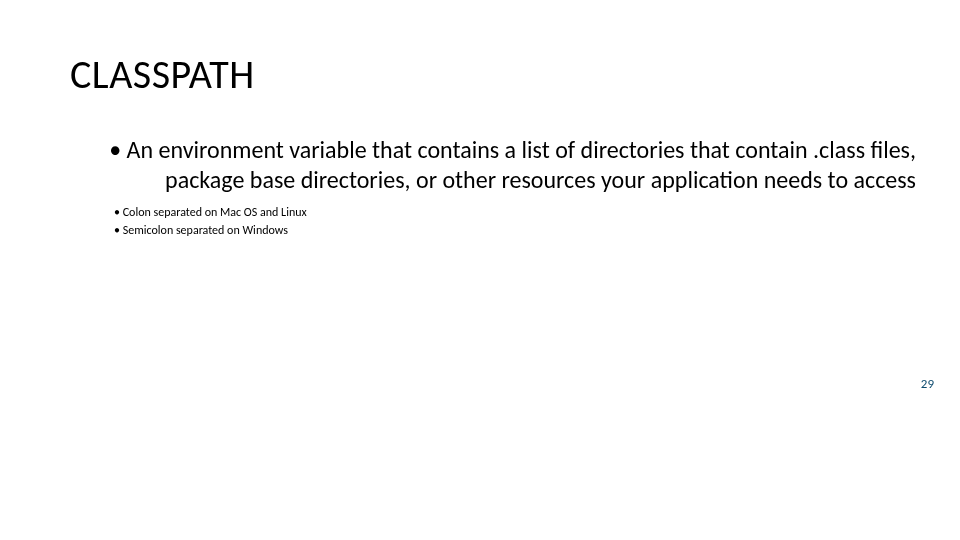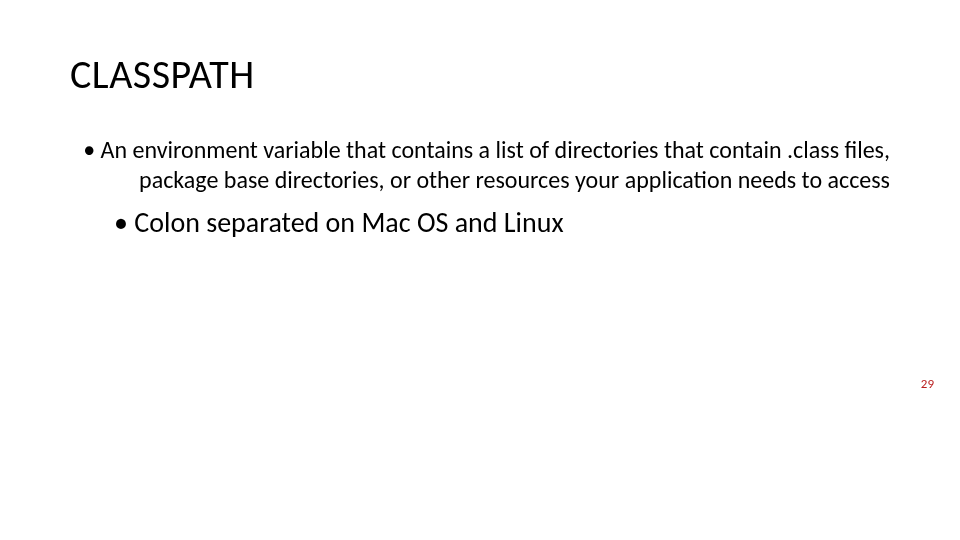--- a/index.html
+++ b/index.html
@@ -1,68 +1,69 @@
 <!DOCTYPE html>
 <html><head>
 <meta charset="utf-8">
 <style>
   * { margin: 0; padding: 0; box-sizing: border-box; }
   html, body { width: 960px; height: 540px; background: #ffffff; font-family: Calibri, "Segoe UI", Arial, sans-serif; color: #000; }
   .slide {
     position: relative;
     width: 960px;
     height: 407px;
-    padding: 50px 70px 30px 70px;
+    padding: 50px 44px 30px 70px;
   }
   .title {
     font-size: 40px;
     font-weight: 400;
     letter-spacing: 0.5px;
     margin-bottom: 36px;
   }
   ul { list-style: none; }
   li.level1 {
     font-size: 24px;
     line-height: 1.25;
     padding-left: 22px;
     text-indent: -14px;
     margin-bottom: 6px;
     text-align: right;
   }
   li.level1::before {
     content: "• ";
   }
   li.level2 {
-    font-size: 28px;
+    font-size: 12px;
     line-height: 1.3;
     padding-left: 58px;
     text-indent: -14px;
     margin-bottom: 2px;
   }
   li.level2::before {
     content: "• ";
   }
   .sub-group { margin-top: 10px; margin-bottom: 14px; }
   .page-num {
     position: absolute;
     bottom: 16px;
     right: 26px;
     font-size: 13px;
-    color: #b91c1c;
+    color: #0c4a6e;
   }
 </style>
 </head>
 <body>
 
 <div class="slide">
   <h1 class="title">CLASSPATH</h1>
 
   <ul>
     <li class="level1">An environment variable that contains a list of directories that contain .class files, package base directories, or other resources your application needs to access</li>
   </ul>
 
   <ul class="sub-group">
     <li class="level2">Colon separated on Mac OS and Linux</li>
+    <li class="level2">Semicolon separated on Windows</li>
   </ul>
 
 
   <div class="page-num">29</div>
 </div>
 
 </body></html>

